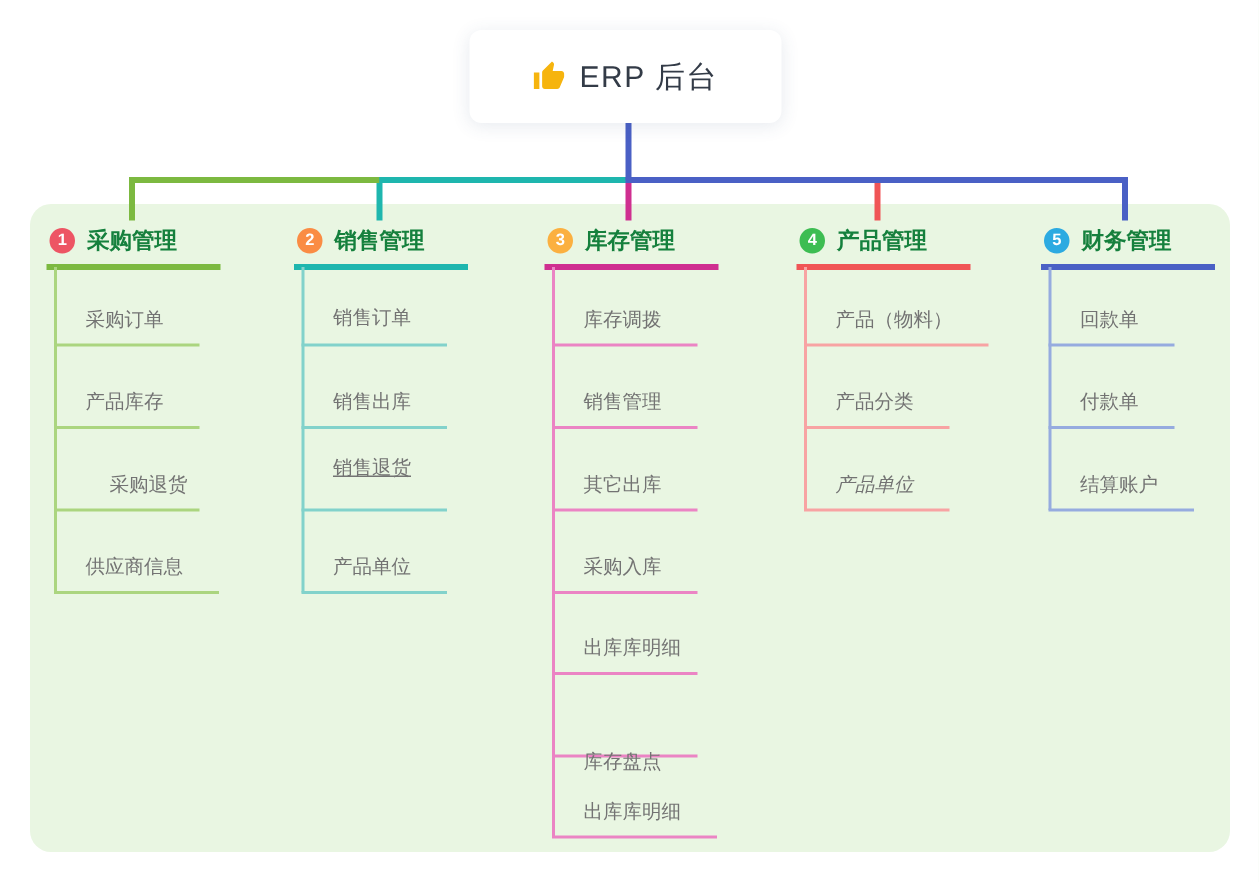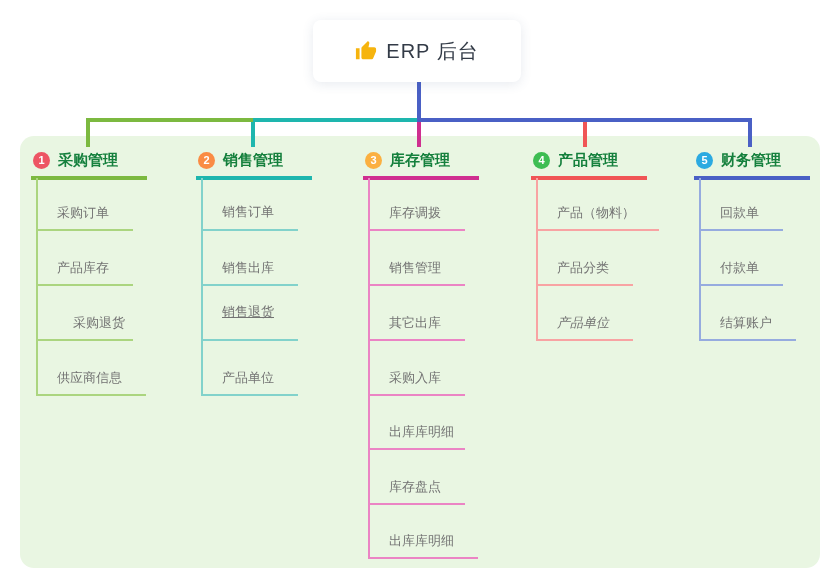--- a/index.html
+++ b/index.html
@@ -93,21 +93,21 @@
       <div class="child-node" style="left: 222px; top: 368px;">产品单位</div>
       <div class="branch-header" style="left: 365px; top: 148px;">
         <span class="badge" style="background: rgb(251, 176, 64);">3</span>
         <span class="branch-title">库存管理</span>
       </div>
       <div class="child-node" style="left: 389px; top: 203px;">库存调拨</div>
       <div class="child-node" style="left: 389px; top: 258px;">销售管理</div>
       <div class="child-node" style="left: 389px; top: 313px;">其它出库</div>
       <div class="child-node" style="left: 389px; top: 368px;">采购入库</div>
       <div class="child-node" style="left: 389px; top: 422px;">出库库明细</div>
-      <div class="child-node" style="left: 389px; top: 477px;">库存盘点</div>
+      <div class="child-node" style="left: 389px; top: 498px;">库存盘点</div>
       <div class="child-node" style="left: 389px; top: 531px;">出库库明细</div>
       <div class="branch-header" style="left: 533px; top: 148px;">
         <span class="badge" style="background: rgb(61, 189, 82);">4</span>
         <span class="branch-title">产品管理</span>
       </div>
       <div class="child-node" style="left: 557px; top: 203px;">产品（物料）</div>
       <div class="child-node" style="left: 557px; top: 258px;">产品分类</div>
       <div class="child-node" style="left: 557px; top: 313px; font-style: italic;">产品单位</div>
       <div class="branch-header" style="left: 696px; top: 148px;">
         <span class="badge" style="background: rgb(44, 170, 225);">5</span>

